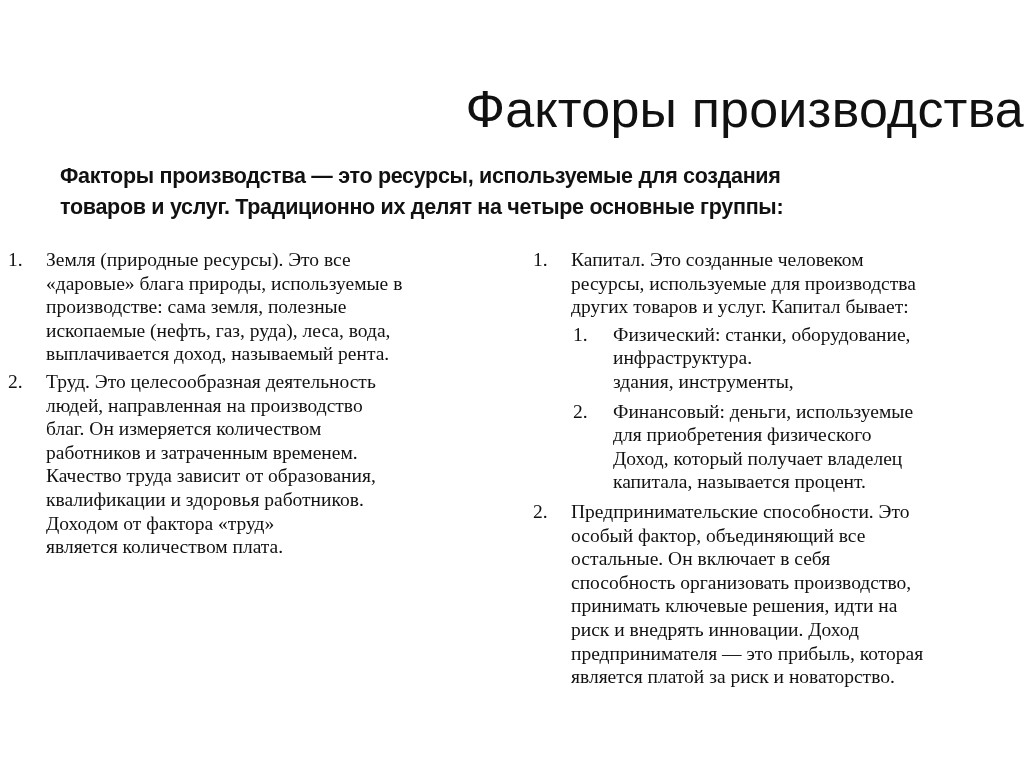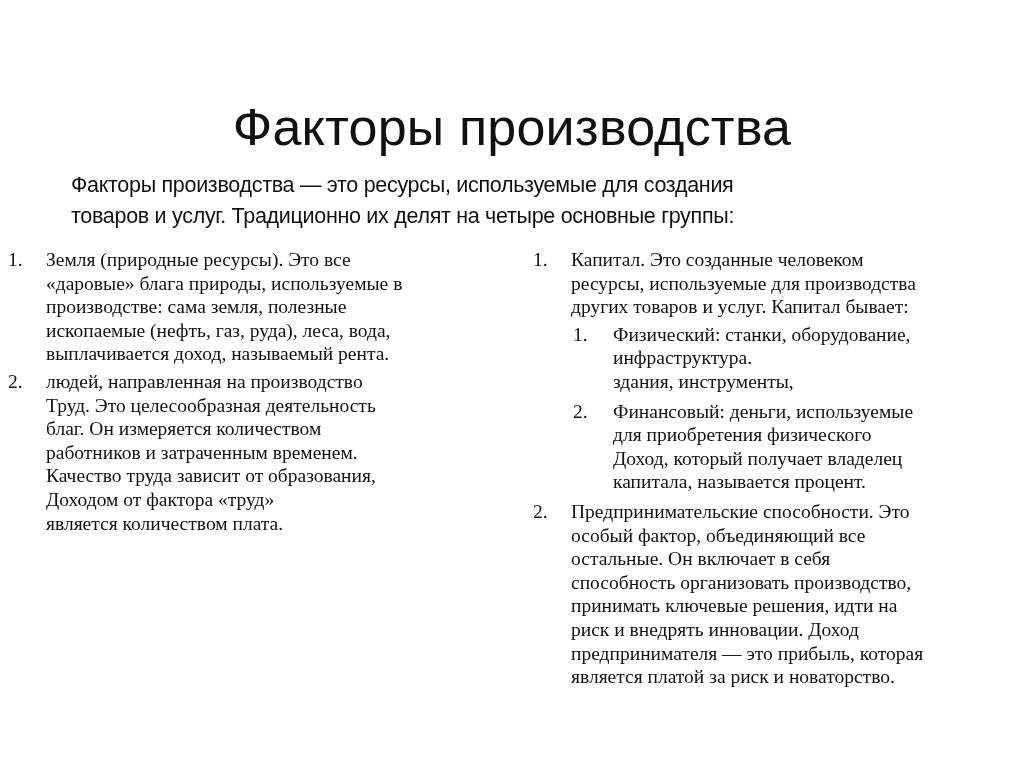--- a/index.html
+++ b/index.html
@@ -1,28 +1,28 @@
 <!DOCTYPE html>
 <html><head>
   <meta charset="utf-8">
   <style>
     html, body { margin: 0; padding: 0; }
     body {
       width: 1024px; height: 767px; background: #ffffff; position: relative; overflow: hidden;
       color: #1a1a1a;
     }
     .title {
-      position: absolute; left: 0; width: 1024px; top: 62px; text-align: center;
+      position: absolute; left: 0; width: 1024px; top: 44px; text-align: right;
       font-family: "Liberation Sans", sans-serif; font-size: 52px; font-weight: normal; color: #111;
       letter-spacing: 0.2px;
     }
     .subtitle {
-      position: absolute; left: 60px; top: 170px; width: 900px;
-      font-family: "Liberation Sans", sans-serif; font-size: 21.5px; font-weight: normal; line-height: 31px;
-      color: #111; letter-spacing: -0.3px; margin-left: 11px;
+      position: absolute; left: 60px; top: 161px; width: 900px;
+      font-family: "Liberation Sans", sans-serif; font-size: 21.5px; font-weight: bold; line-height: 31px;
+      color: #111; letter-spacing: -0.3px;
     }
     .col {
       position: absolute; top: 248px;
       font-family: "Liberation Serif", serif; font-size: 19.5px; line-height: 23.6px; color: #111;
     }
     .col.left { left: 8px; width: 490px; }
     .col.right { left: 533px; width: 480px; }
     .item { position: relative; padding-left: 38px; margin-bottom: 4px; }
     .num { position: absolute; left: 0; top: 0; }
     .sub { position: relative; padding-left: 40px; margin-top: 3px; margin-bottom: 3px; }
@@ -43,25 +43,26 @@
   <div class="item">
     <span class="num">1.</span>
     <span class="line">Земля (природные ресурсы). Это все</span>
     <span class="line">«даровые» блага природы, используемые в</span>
     <span class="line">производстве: сама земля, полезные</span>
     <span class="line">ископаемые (нефть, газ, руда), леса, вода,</span>
     <span class="line">выплачивается доход, называемый рента.</span>
   </div>
   <div class="item">
     <span class="num">2.</span>
+    <span class="line">Труд. Это целесообразная деятельность</span>
     <span class="line">людей, направленная на производство</span>
-    <span class="line">Труд. Это целесообразная деятельность</span>
     <span class="line">благ. Он измеряется количеством</span>
     <span class="line">работников и затраченным временем.</span>
     <span class="line">Качество труда зависит от образования,</span>
+    <span class="line">квалификации и здоровья работников.</span>
     <span class="line">Доходом от фактора «труд»</span>
     <span class="line">является количеством плата.</span>
   </div>
 </div>
 
 <div class="col right">
   <div class="item">
     <span class="num">1.</span>
     <span class="line">Капитал. Это созданные человеком</span>
     <span class="line">ресурсы, используемые для производства</span>

